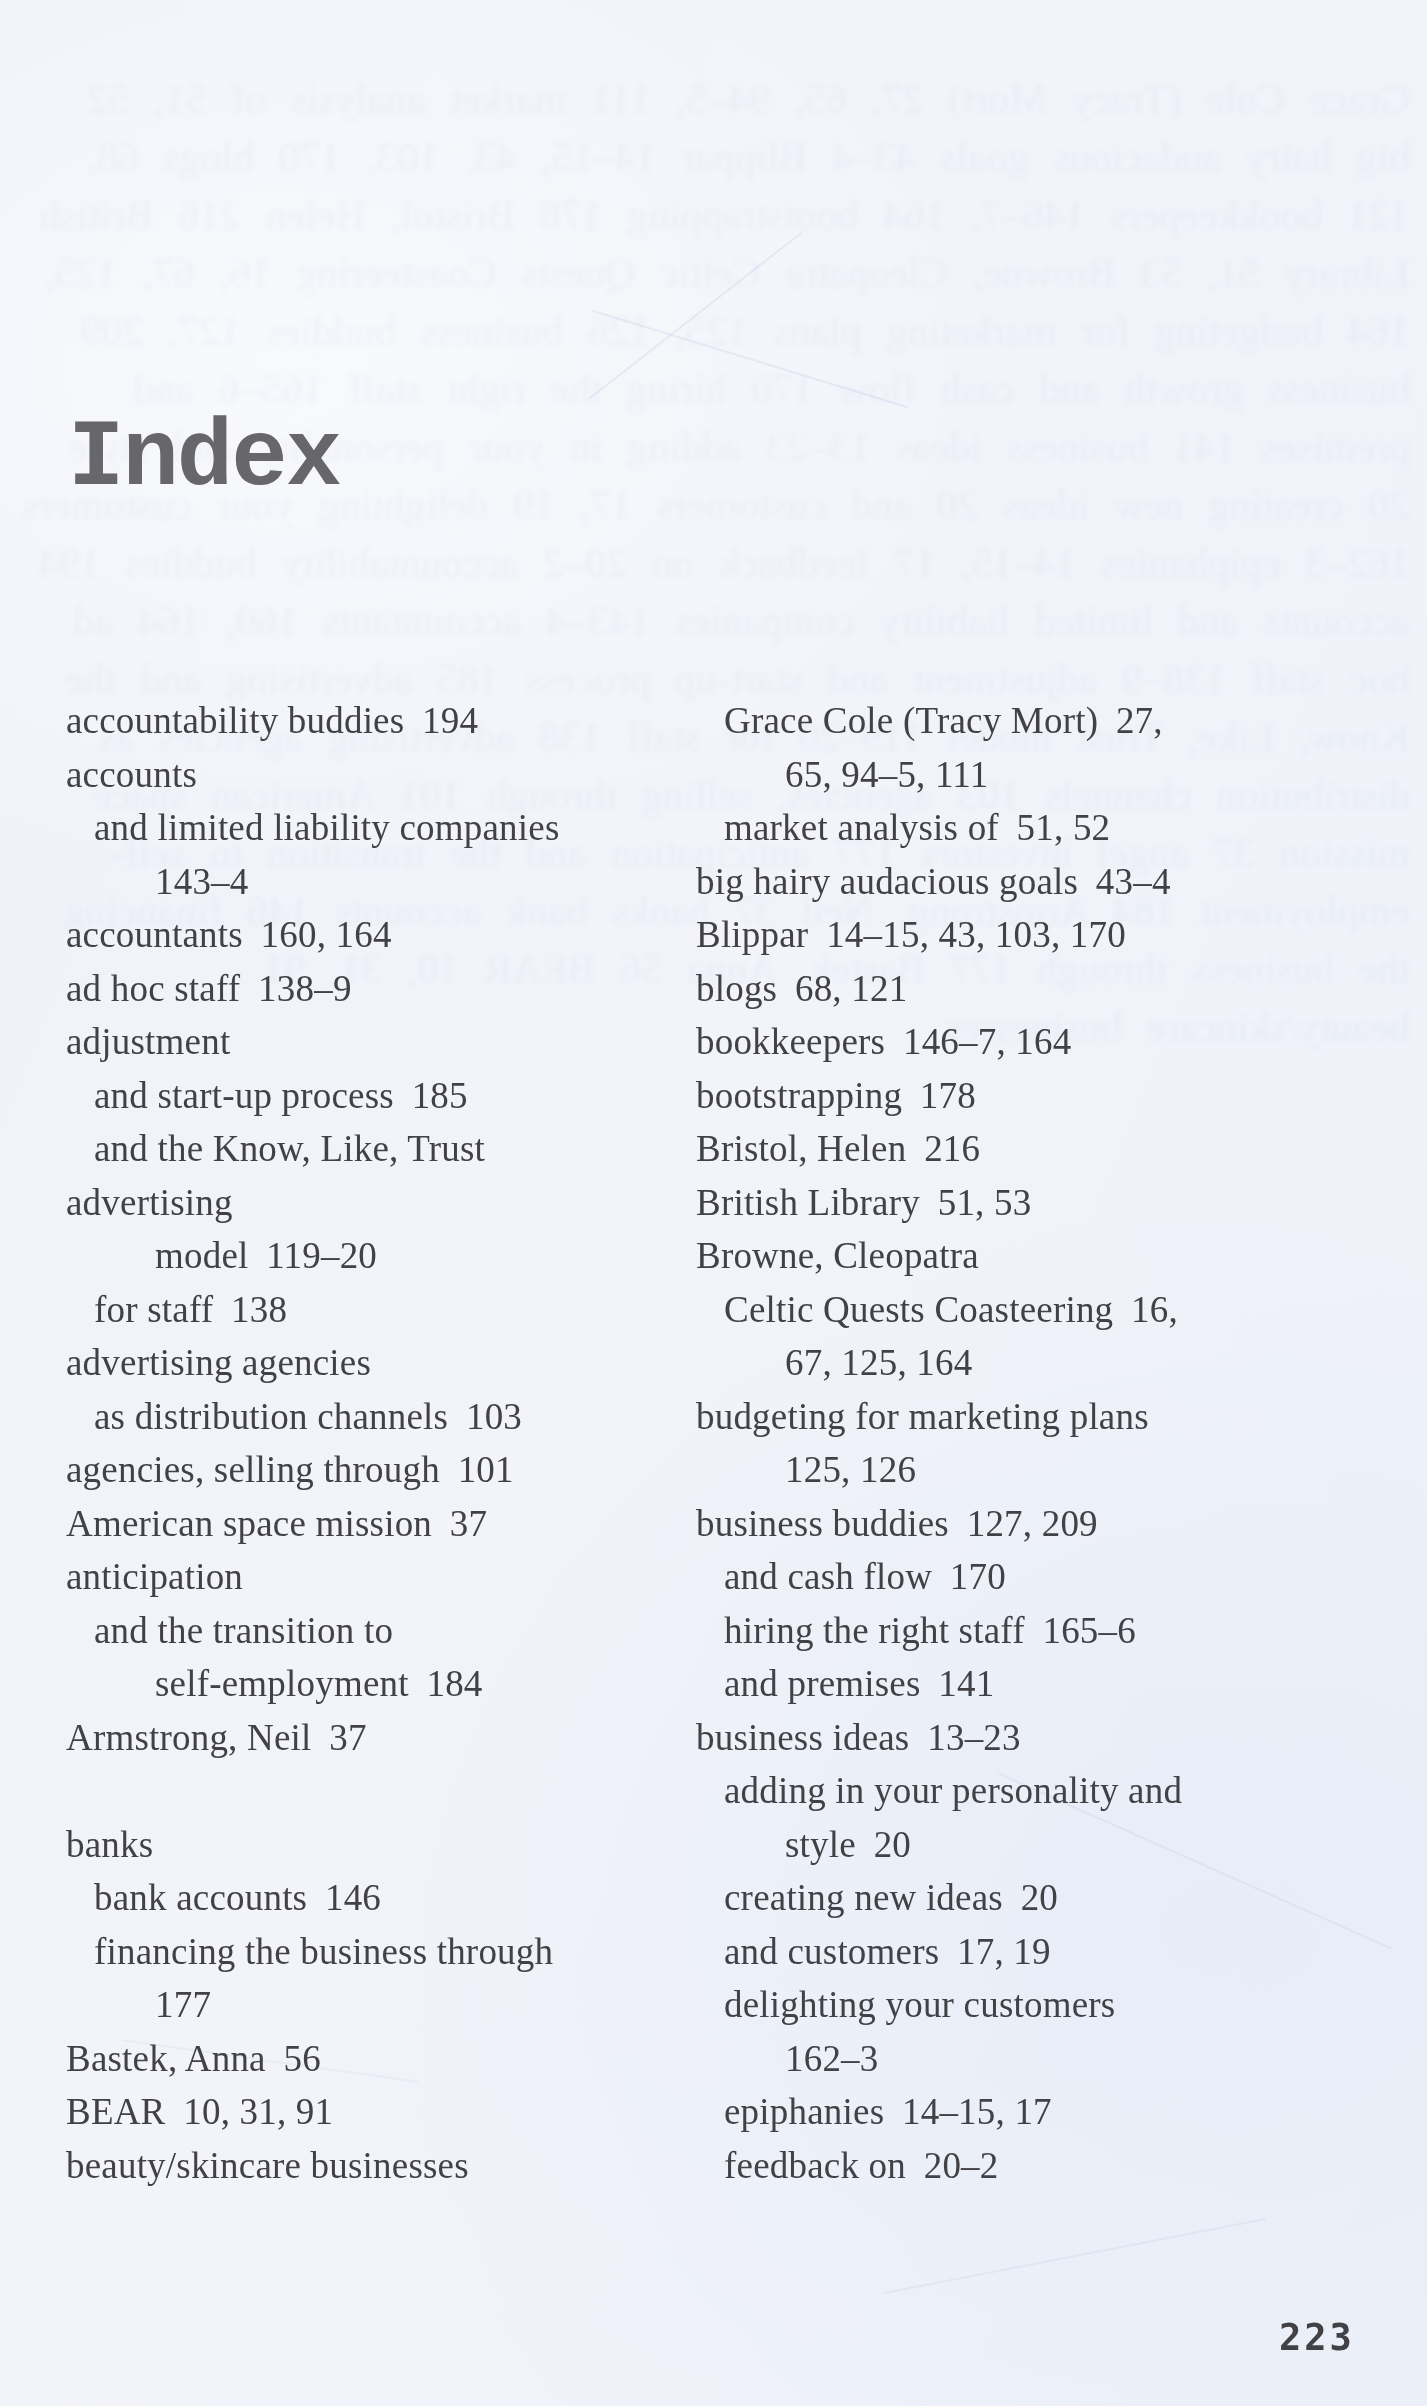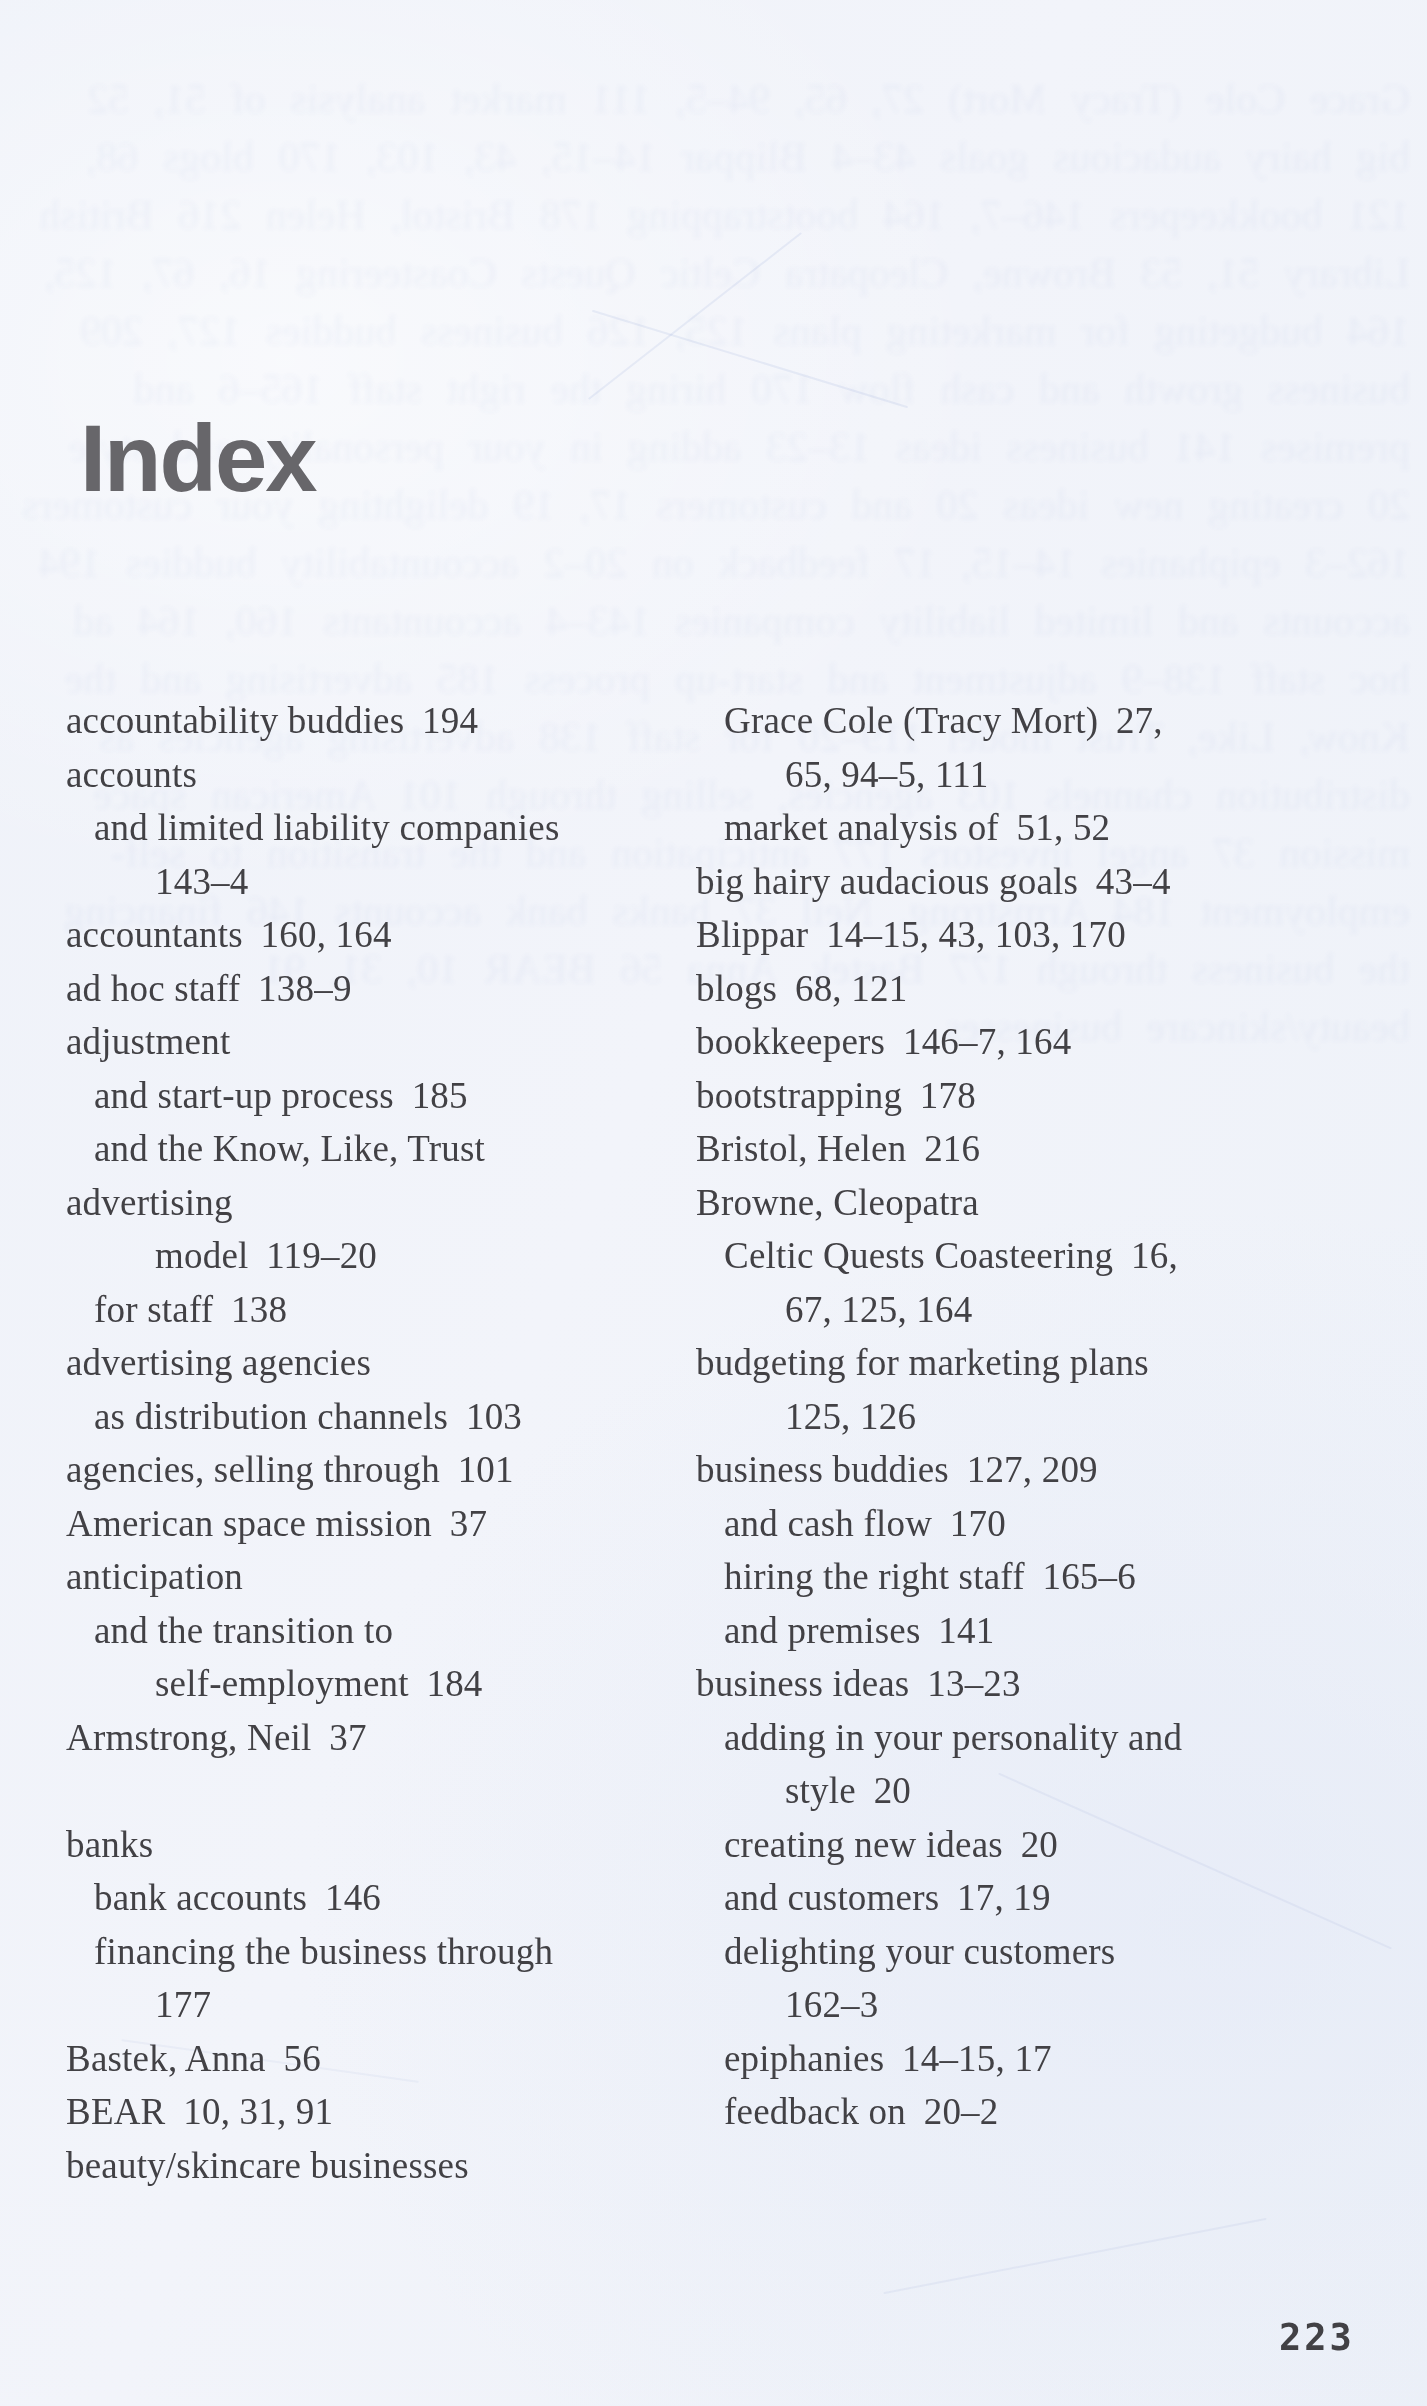--- a/index.html
+++ b/index.html
@@ -29,22 +29,22 @@
     position:absolute; height:2px; border-radius:2px;
     background:rgba(125,148,210,0.13); pointer-events:none;
   }
   .c1 { left:585px; top:358px; width:330px; transform:rotate(17deg); }
   .c2 { left:560px; top:315px; width:270px; transform:rotate(-38deg); }
   .c3 { left:980px;  top:1860px; width:430px; transform:rotate(24deg); background:rgba(125,148,210,0.10); }
   .c4 { left:880px;  top:2255px; width:390px; transform:rotate(-11deg); background:rgba(125,148,210,0.10); }
   .c5 { left:120px;  top:2060px; width:300px; transform:rotate(8deg); background:rgba(125,148,210,0.08); }
 
   .title {
-    position:absolute; left:80px; top:412px; margin:0;
-    font-family:Liberation Sans, sans-serif; font-weight:bold;
+    position:absolute; left:68px; top:412px; margin:0;
+    font-family:Liberation Mono, monospace; font-weight:bold;
     font-size:94px; line-height:94px; letter-spacing:-2px;
     color:var(--title-ink, #67666a);
   }
 
   .col {
     position:absolute; top:694px;
     font-size:37px; line-height:53.5px; white-space:nowrap;
     letter-spacing:0.2px;
   }
   .col-left  { left:66px;  width:630px; }
@@ -111,20 +111,21 @@
   <div class="col col-right" id="col-right">
       <div class="line lvl1"><span class="lbl">Grace Cole (Tracy Mort)</span><span class="pg gap">27,</span></div>
       <div class="line lvl2"><span class="lbl"></span><span class="pg">65, 94–5, 111</span></div>
       <div class="line lvl1"><span class="lbl">market analysis of</span><span class="pg gap">51, 52</span></div>
       <div class="line lvl0"><span class="lbl">big hairy audacious goals</span><span class="pg gap">43–4</span></div>
       <div class="line lvl0"><span class="lbl">Blippar</span><span class="pg gap">14–15, 43, 103, 170</span></div>
       <div class="line lvl0"><span class="lbl">blogs</span><span class="pg gap">68, 121</span></div>
       <div class="line lvl0"><span class="lbl">bookkeepers</span><span class="pg gap">146–7, 164</span></div>
       <div class="line lvl0"><span class="lbl">bootstrapping</span><span class="pg gap">178</span></div>
       <div class="line lvl0"><span class="lbl">Bristol, Helen</span><span class="pg gap">216</span></div>
+      <div class="line lvl0"><span class="lbl">British Library</span><span class="pg gap">51, 53</span></div>
       <div class="line lvl0"><span class="lbl">Browne, Cleopatra</span><span class="pg"></span></div>
       <div class="line lvl1"><span class="lbl">Celtic Quests Coasteering</span><span class="pg gap">16,</span></div>
       <div class="line lvl2"><span class="lbl"></span><span class="pg">67, 125, 164</span></div>
       <div class="line lvl0"><span class="lbl">budgeting for marketing plans</span><span class="pg"></span></div>
       <div class="line lvl2"><span class="lbl"></span><span class="pg">125, 126</span></div>
       <div class="line lvl0"><span class="lbl">business buddies</span><span class="pg gap">127, 209</span></div>
       <div class="line lvl1"><span class="lbl">and cash flow</span><span class="pg gap">170</span></div>
       <div class="line lvl1"><span class="lbl">hiring the right staff</span><span class="pg gap">165–6</span></div>
       <div class="line lvl1"><span class="lbl">and premises</span><span class="pg gap">141</span></div>
       <div class="line lvl0"><span class="lbl">business ideas</span><span class="pg gap">13–23</span></div>

